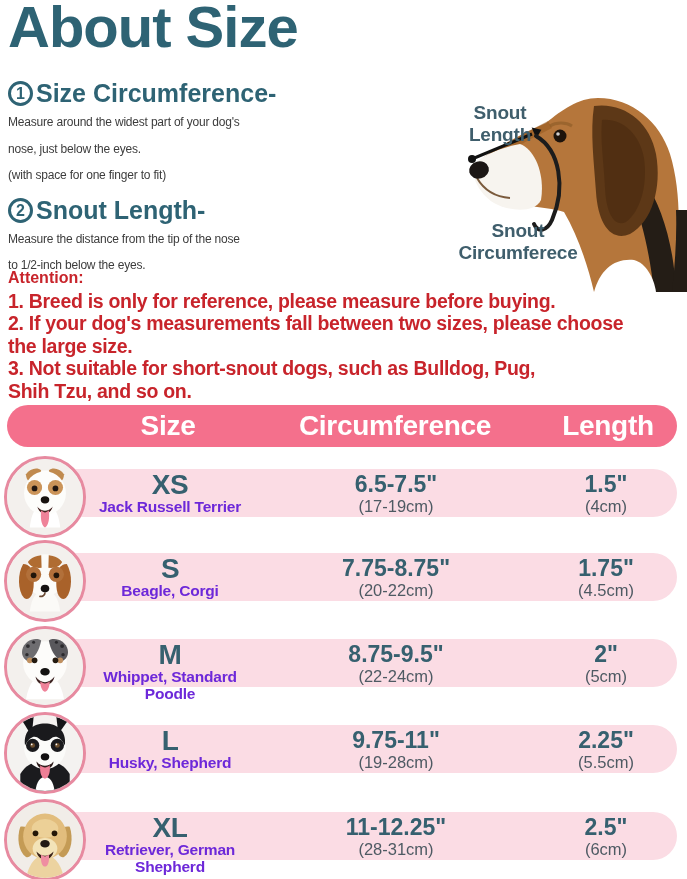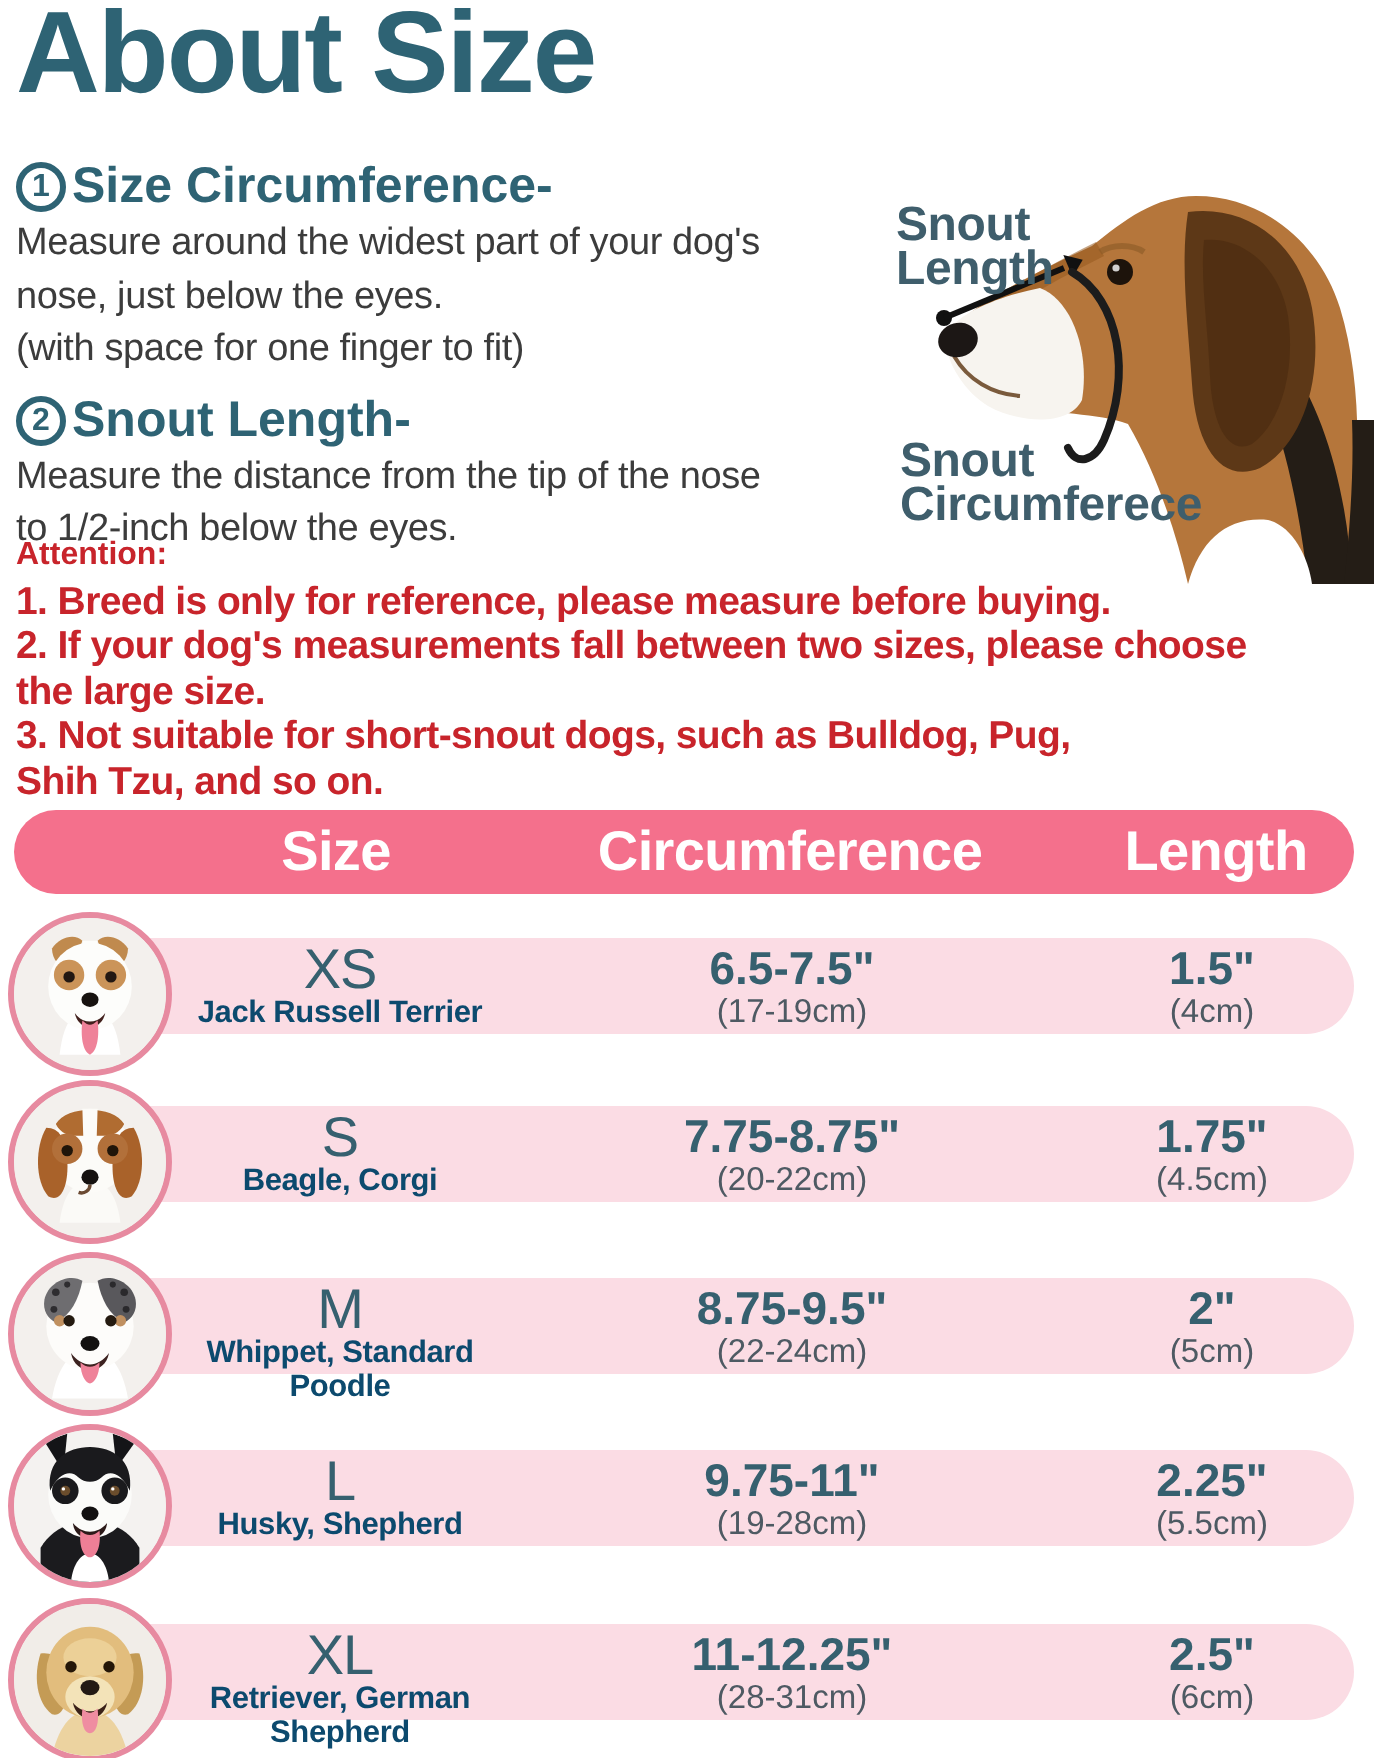--- a/index.html
+++ b/index.html
@@ -18,33 +18,33 @@
   .sec-heading {
     display:flex; align-items:center; color:#2e6374;
     font-weight:700; font-size:25px; line-height:29px; margin-bottom:1px;
   }
   .circled-num {
     width:25px; height:25px; box-sizing:border-box;
     border:3px solid #2e6374; border-radius:50%;
     display:inline-flex; align-items:center; justify-content:center;
     font-size:16px; font-weight:700; margin-right:3px; flex:0 0 auto;
   }
-  .body-line { font-size:19px; color:#3c3c3c; line-height:26.5px; letter-spacing:-0.2px; white-space:nowrap; }
+  .body-line { font-size:12px; color:#3c3c3c; line-height:26.5px; letter-spacing:-0.2px; white-space:nowrap; }
   .sec2 { margin-top:7px; }
 
   .attention { position:absolute; left:8px; top:266px; width:679px; color:#c8242b; }
   .att-heading { font-size:16px; font-weight:700; line-height:24px; }
   .att-line { font-size:19.5px; font-weight:700; line-height:22.4px; letter-spacing:-0.3px; white-space:nowrap; }
 
   
   .diagram { position:absolute; left:448px; top:60px; width:239px; height:232px; }
   .diagram svg { position:absolute; left:0; top:0; }
   .diag-label {
-    position:absolute; text-align:left; color:#3f5e6c;
-    font-weight:700; font-size:24px; line-height:22px; letter-spacing:-0.2px;
+    position:absolute; text-align:center; color:#3f5e6c;
+    font-weight:700; font-size:19px; line-height:22px; letter-spacing:-0.2px;
   }
   .label-length { left:0px; top:42px; width:104px; }
   .label-circ  { left:2px; top:160px; width:136px; }
 
   
   .size-table { position:absolute; left:0; top:405px; width:687px; height:595px; }
   .t-header {
     position:absolute; left:7px; top:0; width:670px; height:42px;
     background:#f4708c; border-radius:22px;
   }
@@ -63,22 +63,22 @@
   }
   .dog-circle {
     position:absolute; left:4px; top:0; width:76px; height:76px;
     border:3px solid #e78aa0; border-radius:50%; overflow:hidden; background:#f3f0ed;
   }
   .dog-circle svg { display:block; }
   .cell { position:absolute; top:0; height:100%; text-align:center; }
   .c-size { left:30px;  width:188px; }
   .c-circ { left:240px; width:220px; }
   .c-len  { left:470px; width:180px; }
-  .size-value  { font-size:28px; font-weight:400; color:#36606f; line-height:27px; padding-top:2px; letter-spacing:-0.5px; }
-  .size-breeds { font-size:15.5px; font-weight:700; color:#0c4a6e; line-height:17px; letter-spacing:-0.2px; }
+  .size-value  { font-size:28px; font-weight:700; color:#36606f; line-height:27px; padding-top:2px; letter-spacing:-0.5px; }
+  .size-breeds { font-size:15.5px; font-weight:700; color:#6d28d9; line-height:17px; letter-spacing:-0.2px; }
   .cell-value  { font-size:23px; font-weight:700; color:#36606f; line-height:25px; padding-top:3px; }
   .cell-metric { font-size:16.5px; color:#4e5a63; line-height:18px; }
 </style>
 </head>
 <body>
 
 <div class="page">
 
   <div class="title">About Size</div>
 

